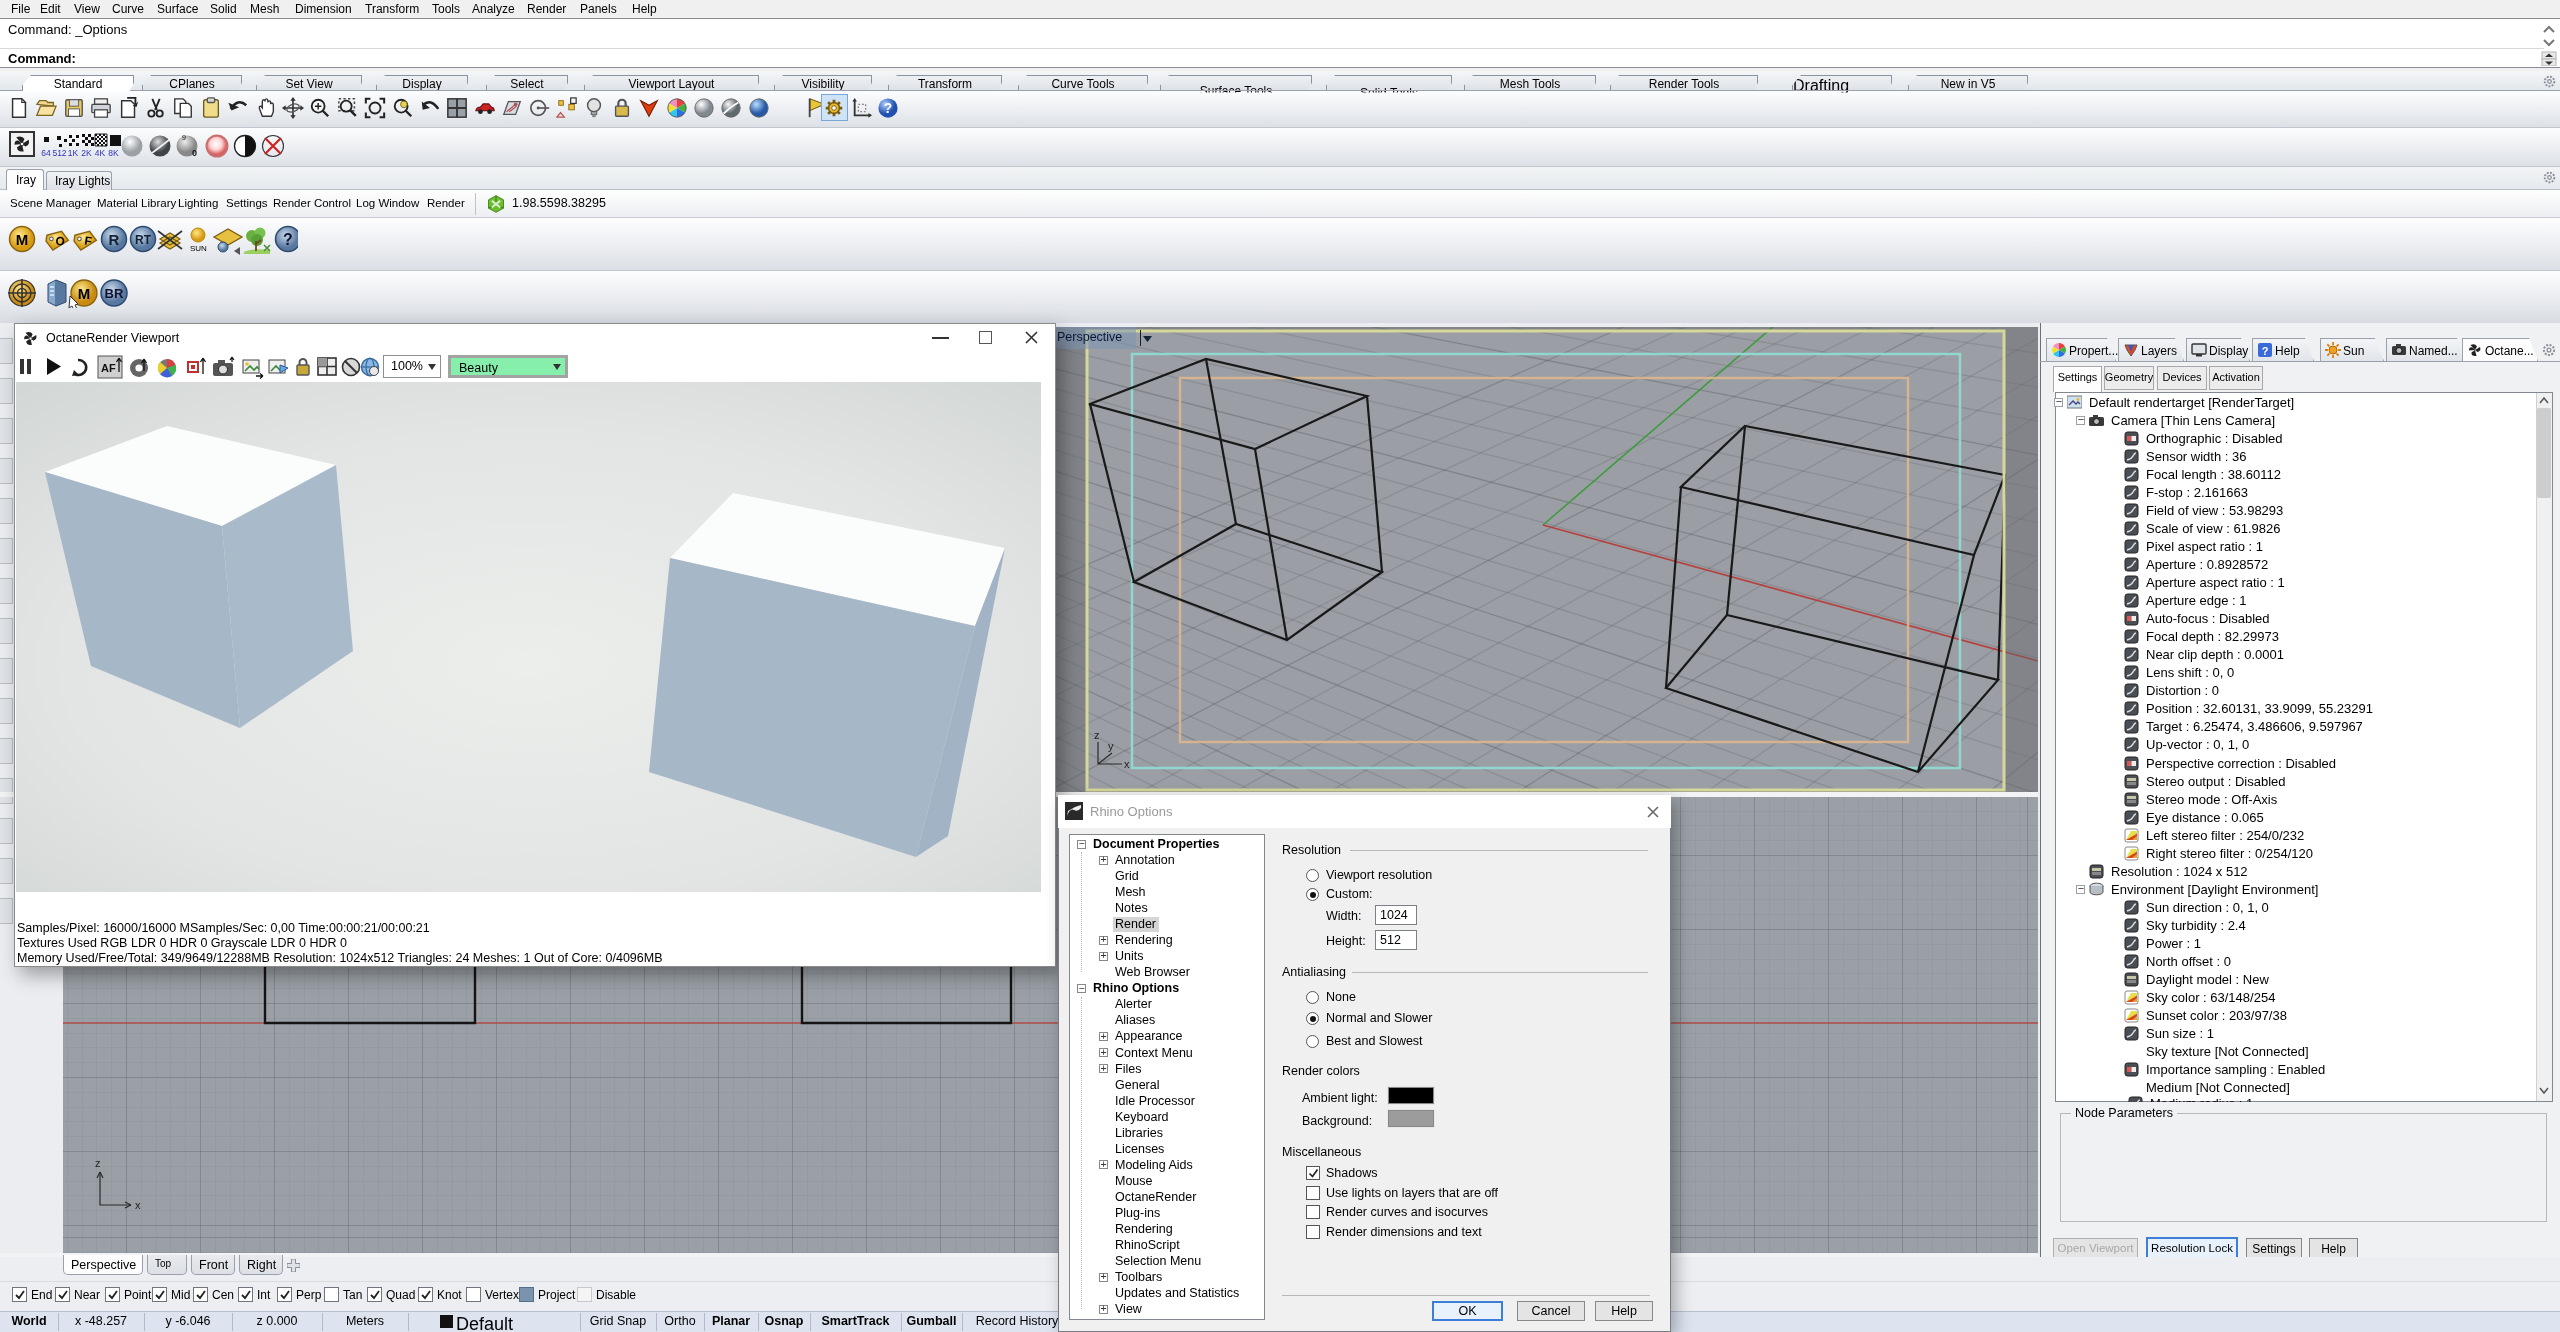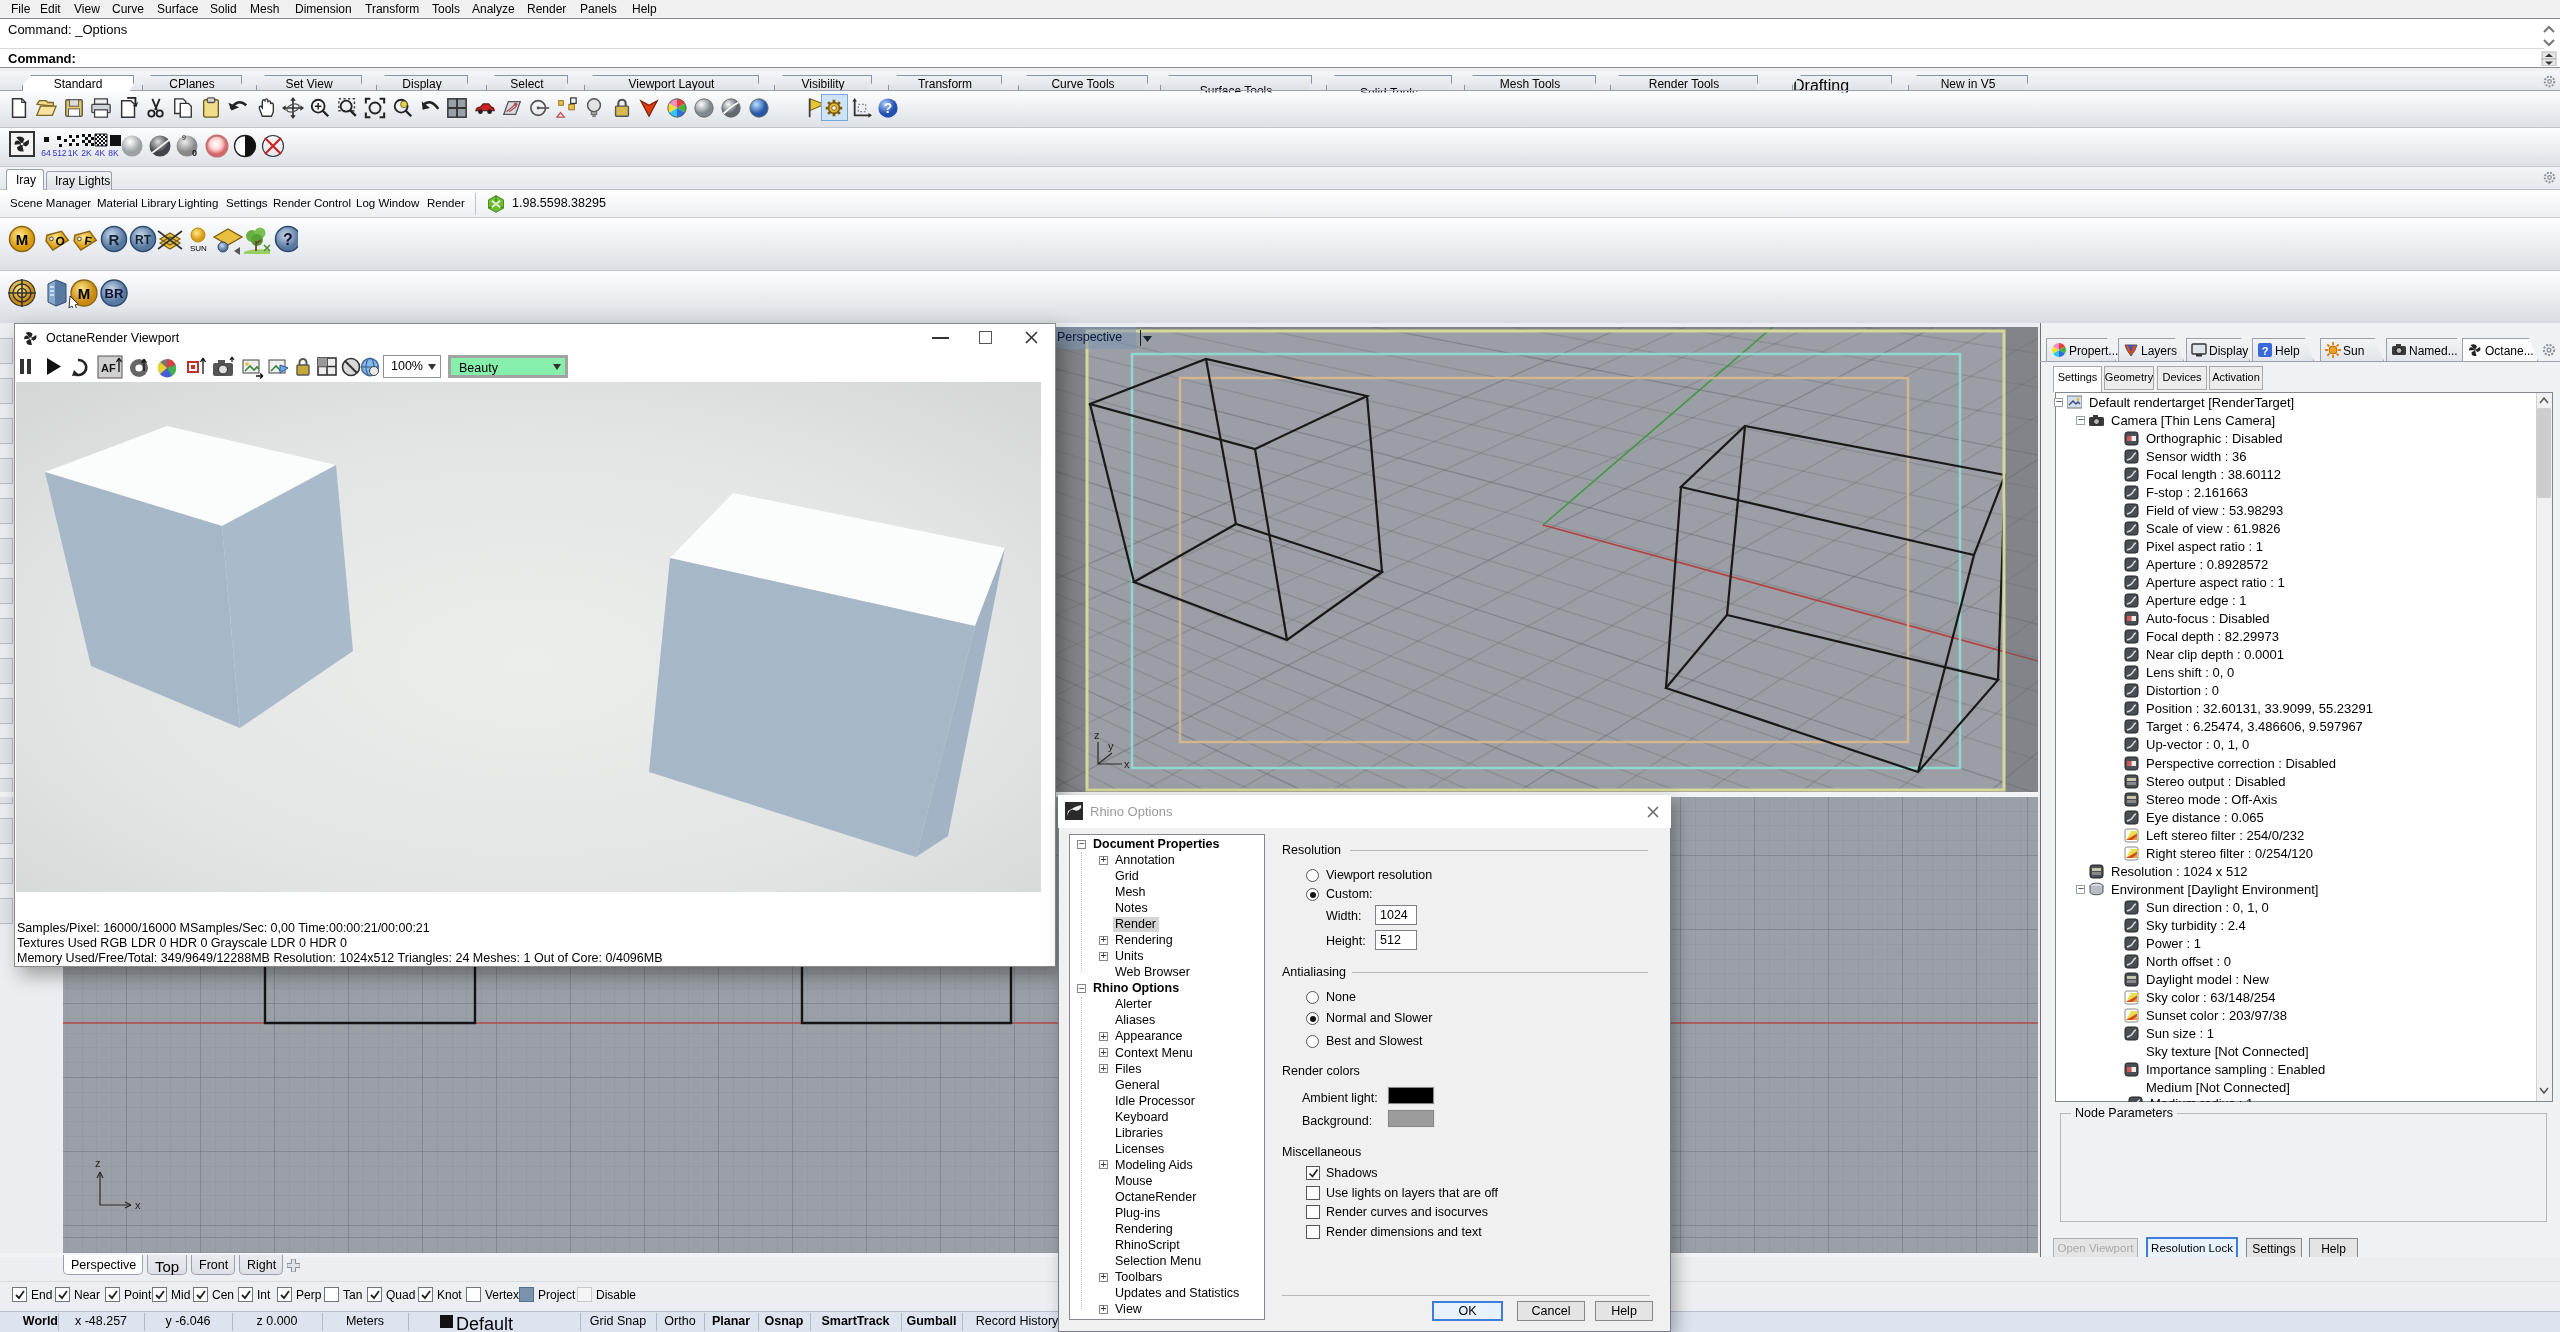--- a/index.html
+++ b/index.html
@@ -1017,21 +1017,21 @@
   </div>
 <div class="ab" style="left:2309px;top:1238px;width:49px;height:22px;background:#e4e4e4;border:1px solid #888">
     <div style="text-align:center;padding-top:3px;font-size:12px">Help</div>
   </div>
 <div class="ab" style="left:2040px;top:1271px;width:520px;height:2px;background:#c8ccd2"></div>
 <div class="ab" style="left:0px;top:1253px;width:2038px;height:4px;background:#f2f3f5"></div>
 <div class="ab" style="left:0px;top:1257px;width:2560px;height:24px;background:#eceef1"></div>
 <div class="ab" style="left:63px;top:1255px;width:80px;height:20px;background:#fdfdfd;border:1px solid #9aa0ac;border-top:none;border-radius:0 0 5px 5px;z-index:2"></div>
 <div class="tx" style="left:71px;top:1258px;z-index:3;font-size:12.5px">Perspective</div>
 <div class="ab" style="left:147px;top:1255px;width:40px;height:20px;background:linear-gradient(#e8eaee,#dcdfe5);border:1px solid #9aa0ac;border-top:none;border-radius:0 0 5px 5px;z-index:1"></div>
-<div class="tx" style="left:155px;top:1258px;z-index:3;font-size:15px">Top</div>
+<div class="tx" style="left:155px;top:1258px;z-index:3;font-size:10px">Top</div>
 <div class="ab" style="left:191px;top:1255px;width:44px;height:20px;background:linear-gradient(#e8eaee,#dcdfe5);border:1px solid #9aa0ac;border-top:none;border-radius:0 0 5px 5px;z-index:1"></div>
 <div class="tx" style="left:199px;top:1258px;z-index:3;font-size:12.5px">Front</div>
 <div class="ab" style="left:239px;top:1255px;width:44px;height:20px;background:linear-gradient(#e8eaee,#dcdfe5);border:1px solid #9aa0ac;border-top:none;border-radius:0 0 5px 5px;z-index:1"></div>
 <div class="tx" style="left:247px;top:1258px;z-index:3;font-size:12.5px">Right</div>
 <svg class="ab" style="left:287px;top:1259px;z-index:2" width="13" height="13" viewBox="0 0 13 13">
     <path d="M4.5 0 h4 v4.5 h4.5 v4 h-4.5 v4.5 h-4 v-4.5 H0 v-4 h4.5 z" fill="#dfe3e8" stroke="#8a909a"></path>
   </svg>
 <div class="ab" style="left:0px;top:1281px;width:2560px;height:30px;background:#eceef1;border-top:1px solid #d8dbe0"></div>
 <div class="ab" style="left:12px;top:1287px;width:15px;height:15px;background:#fff;border:1px solid #70757d"></div>
 <svg class="ab" style="left:14px;top:1289px;z-index:2" width="12" height="12" viewBox="0 0 12 12">
@@ -1080,21 +1080,21 @@
     <path d="M2 6 L5 9 L10 2" stroke="#222" stroke-width="1.8" fill="none"></path>
   </svg>
 <div class="tx" style="left:437px;top:1288px;font-size:12px">Knot</div>
 <div class="ab" style="left:466px;top:1287px;width:15px;height:15px;background:#fff;border:1px solid #70757d"></div>
 <div class="tx" style="left:485px;top:1288px;font-size:12px">Vertex</div>
 <div class="ab" style="left:519px;top:1287px;width:15px;height:15px;background:#7b93ad;border:1px solid #55708c"></div>
 <div class="tx" style="left:538px;top:1288px;font-size:12px">Project</div>
 <div class="ab" style="left:577px;top:1287px;width:15px;height:15px;background:#f4f4f4;border:1px solid #c8c8c8"></div>
 <div class="tx" style="left:596px;top:1288px;font-size:12px">Disable</div>
 <div class="ab" style="left:0px;top:1311px;width:2560px;height:21px;background:#dde4f0;border-top:1px solid #b8c0d0"></div>
-<div class="tx" style="left:0px;top:1314px;width:58px;text-align:right;font-size:12.5px;font-weight:bold">World</div>
+<div class="tx" style="left:0px;top:1314px;width:58px;text-align:center;font-size:12.5px;font-weight:bold">World</div>
 <div class="ab" style="left:58px;top:1313px;width:1px;height:18px;background:#b0bac8"></div>
 <div class="tx" style="left:58px;top:1314px;width:86px;text-align:center;font-size:12.5px;font-weight:normal">x -48.257</div>
 <div class="ab" style="left:144px;top:1313px;width:1px;height:18px;background:#b0bac8"></div>
 <div class="tx" style="left:144px;top:1314px;width:88px;text-align:center;font-size:12.5px;font-weight:normal">y -6.046</div>
 <div class="ab" style="left:232px;top:1313px;width:1px;height:18px;background:#b0bac8"></div>
 <div class="tx" style="left:232px;top:1314px;width:90px;text-align:center;font-size:12.5px;font-weight:normal">z 0.000</div>
 <div class="ab" style="left:322px;top:1313px;width:1px;height:18px;background:#b0bac8"></div>
 <div class="tx" style="left:322px;top:1314px;width:86px;text-align:center;font-size:12.5px;font-weight:normal">Meters</div>
 <div class="ab" style="left:408px;top:1313px;width:1px;height:18px;background:#b0bac8"></div>
 <div class="ab" style="left:440px;top:1315px;width:13px;height:13px;background:#111"></div>

